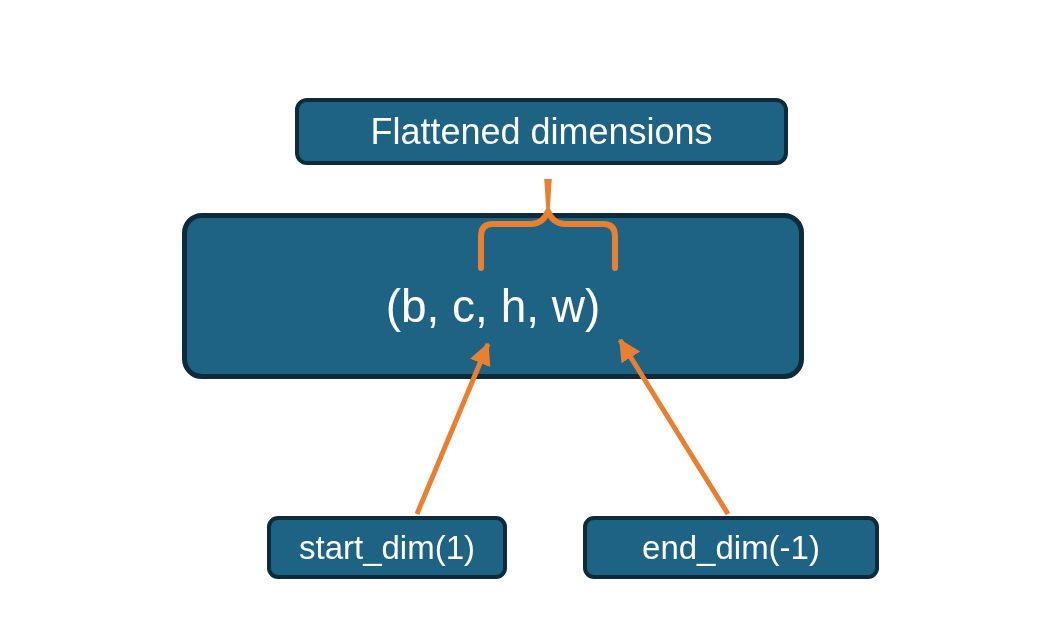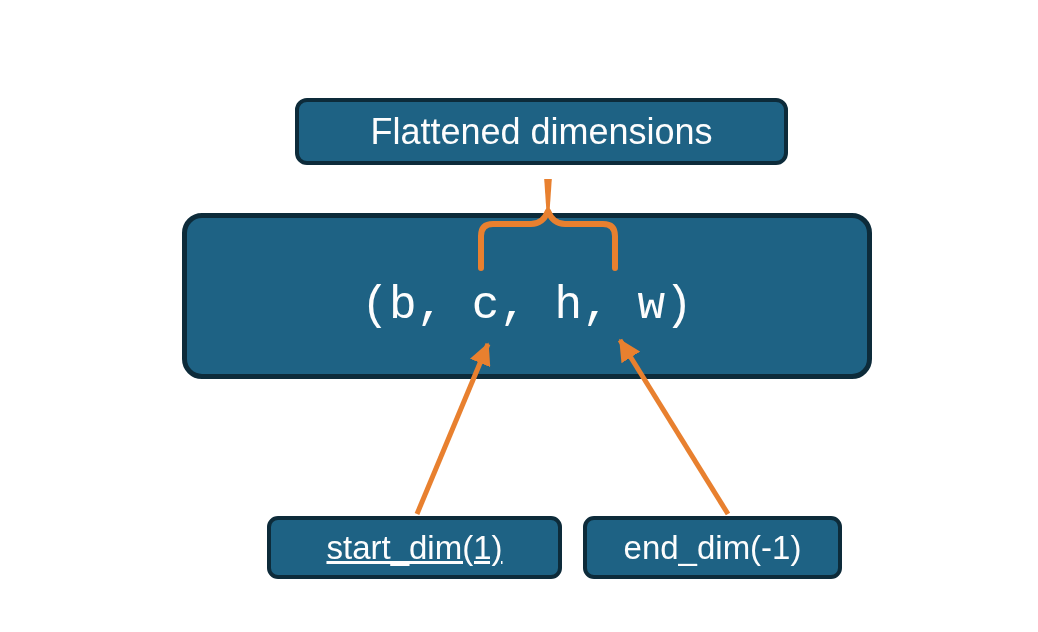--- a/index.html
+++ b/index.html
@@ -32,35 +32,34 @@
     text-align: center;
   }
   .box-top {
     left: 295px; top: 98px;
     width: 493px; height: 67px;
     border-radius: 12px;
     font-size: 36px;
   }
   .box-main {
     left: 182px; top: 213px;
-    width: 690px; height: 166px;
+    width: 622px; height: 166px;
     border-radius: 20px;
     border-width: 5px;
     font-size: 46px;
-    font-family: Liberation Mono, monospace;
   }
   .box-main .label { transform: translateY(10px); }
   .box-bottom {
     top: 516px;
     height: 63px;
     border-radius: 11px;
     font-size: 33px;
   }
-  .box-bl { left: 267px; width: 295px; text-decoration: underline; }
-  .box-br { left: 583px; width: 259px; }
+  .box-bl { left: 267px; width: 240px; }
+  .box-br { left: 583px; width: 296px; }
   .overlay {
     position: absolute;
     left: 0; top: 0;
     width: 1038px; height: 632px;
     pointer-events: none;
     z-index: 5;
   }
   .label { white-space: nowrap; }
 </style>
 </head>

